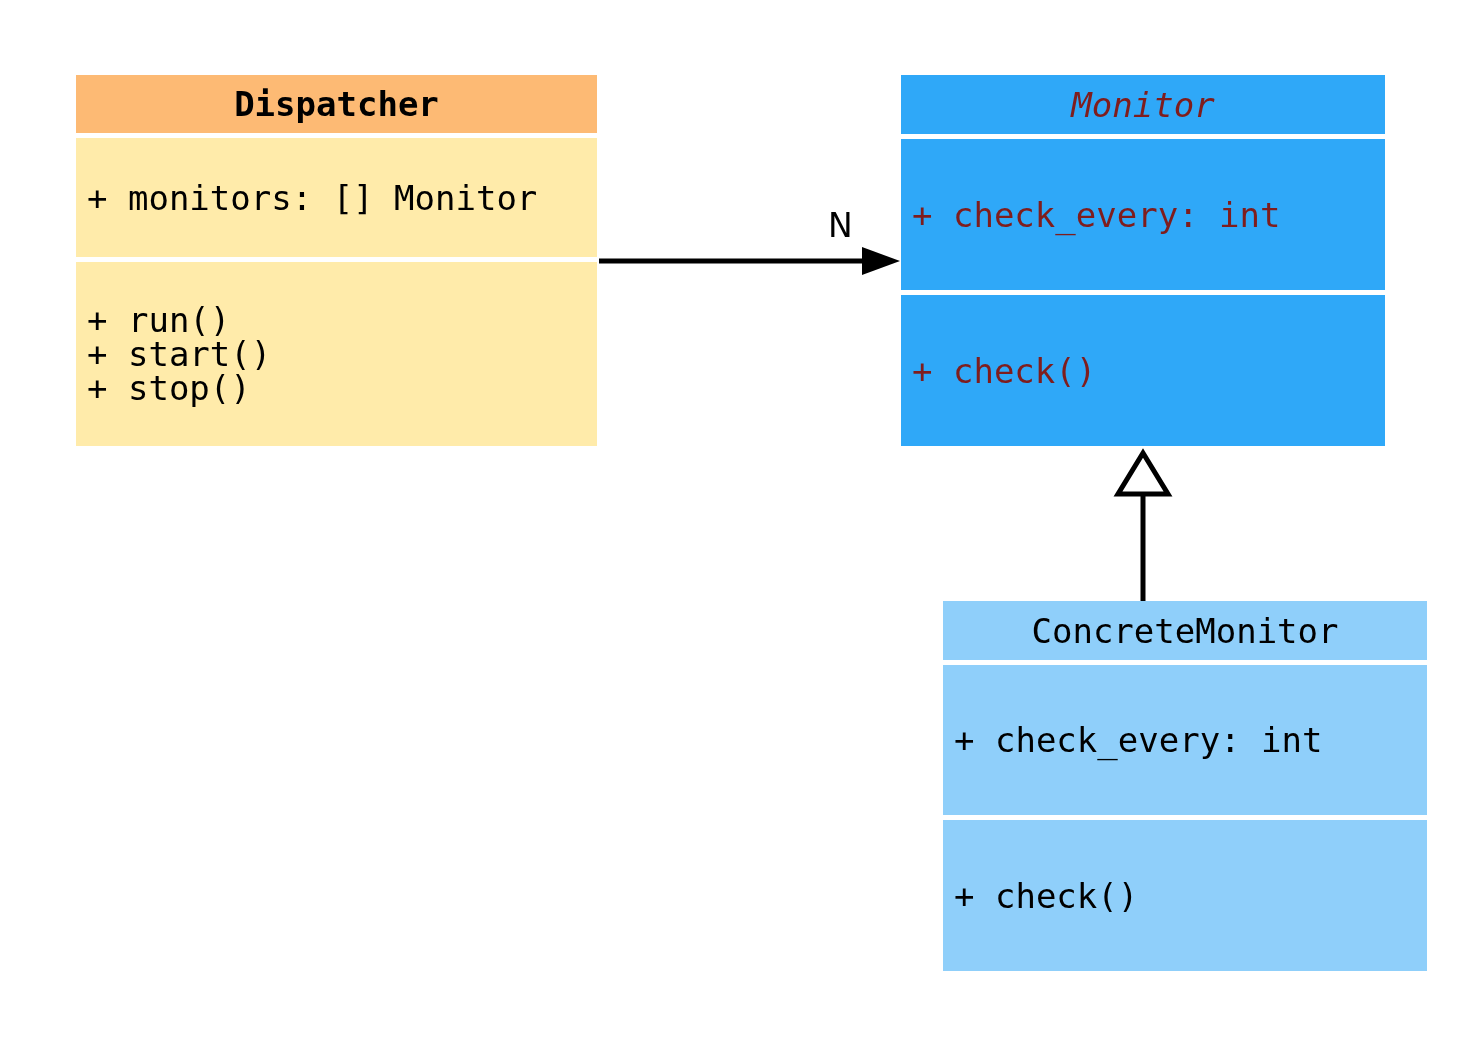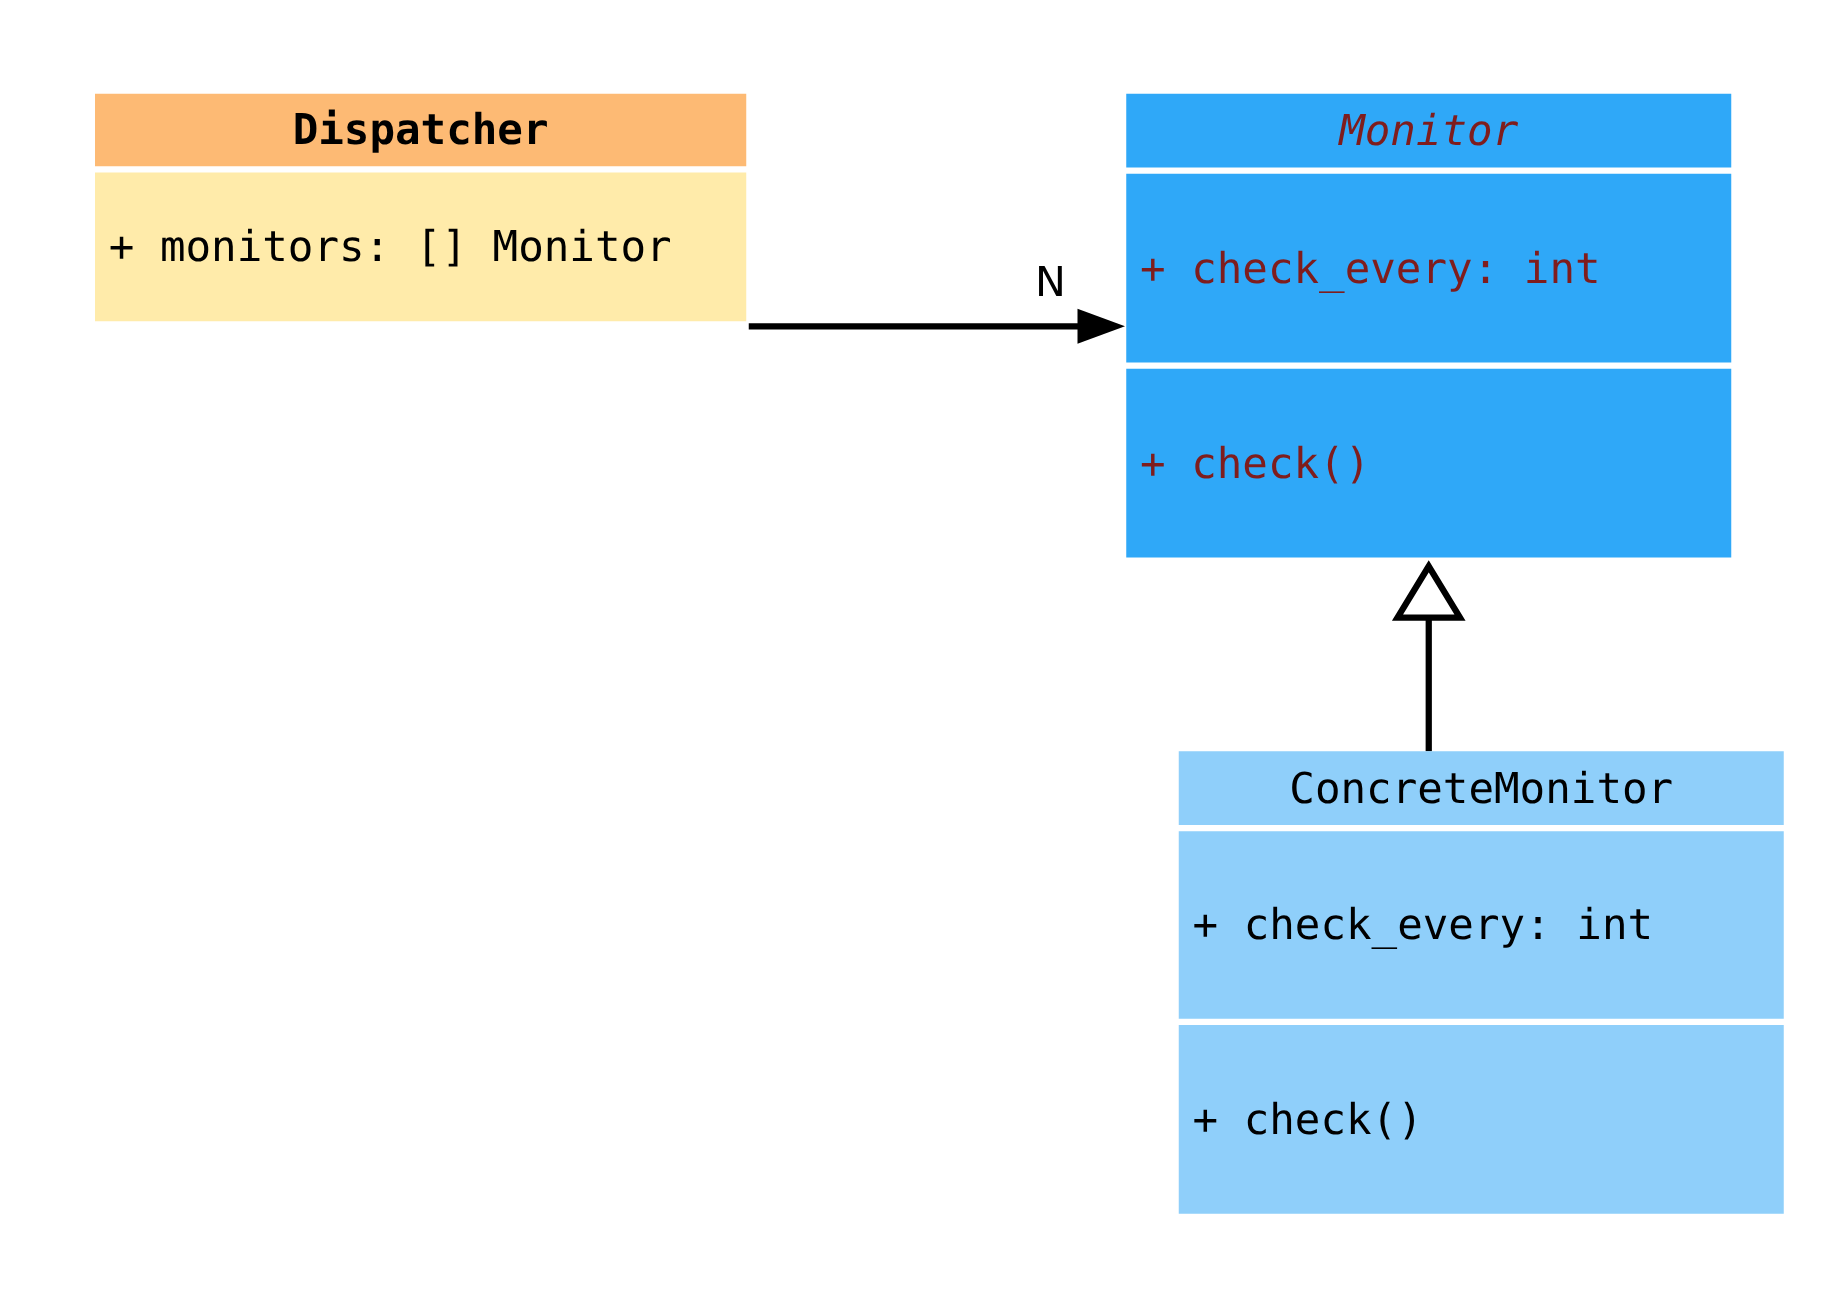--- a/index.html
+++ b/index.html
@@ -94,20 +94,25 @@
     <polygon points="1143,453 1118,494 1168,494" fill="#ffffff" stroke="#000000" stroke-width="5"></polygon>
   </svg>
 
   <div class="edge-label">N</div>
 
   <div class="class-box box-dispatcher" style="color: rgb(0, 0, 0);">
     <div class="class-title" style="background-color: #fdba74; font-weight: bold;">Dispatcher</div>
     <div class="section attrs" style="background-color: rgb(255, 235, 170);">
       <div class="member-row">+ monitors: [] Monitor</div>
     </div>
+    <div class="section methods" style="background-color: rgb(255, 235, 170);">
+      <div class="member-row">+ run()</div>
+      <div class="member-row">+ start()</div>
+      <div class="member-row">+ stop()</div>
+    </div>
   </div>
 
   <div class="class-box box-monitor" style="color: #7f1d1d;">
     <div class="class-title abstract" style="background-color: rgb(47, 168, 248);">Monitor</div>
     <div class="section attrs" style="background-color: rgb(47, 168, 248);">
       <div class="member-row">+ check_every: int</div>
     </div>
     <div class="section methods" style="background-color: rgb(47, 168, 248);">
       <div class="member-row">+ check()</div>
     </div>

